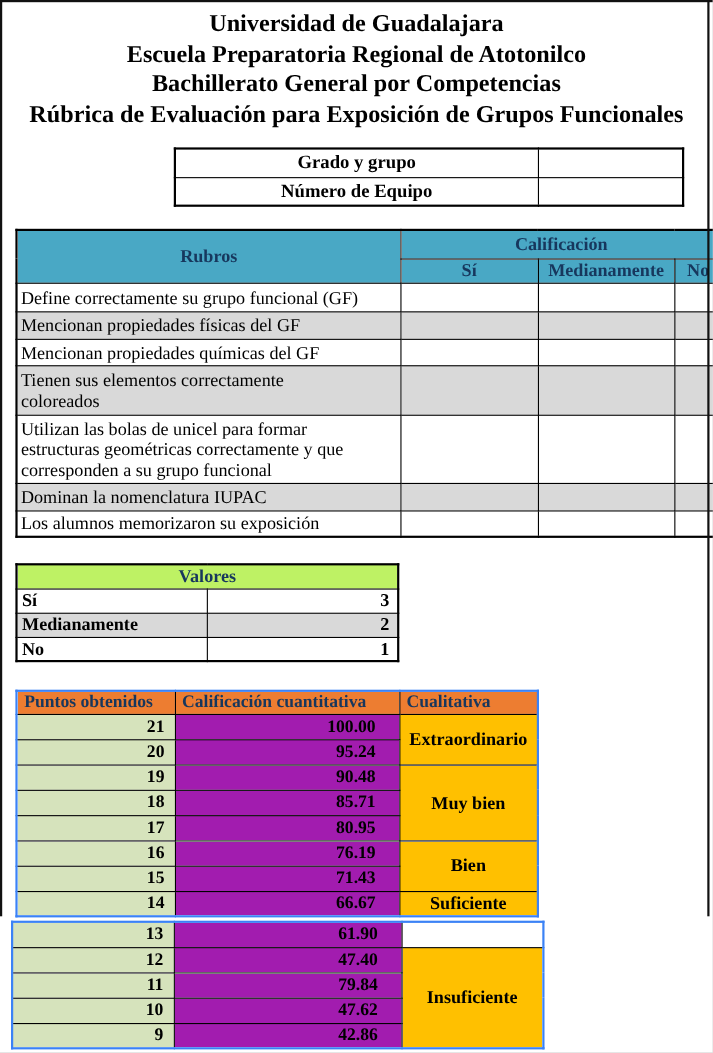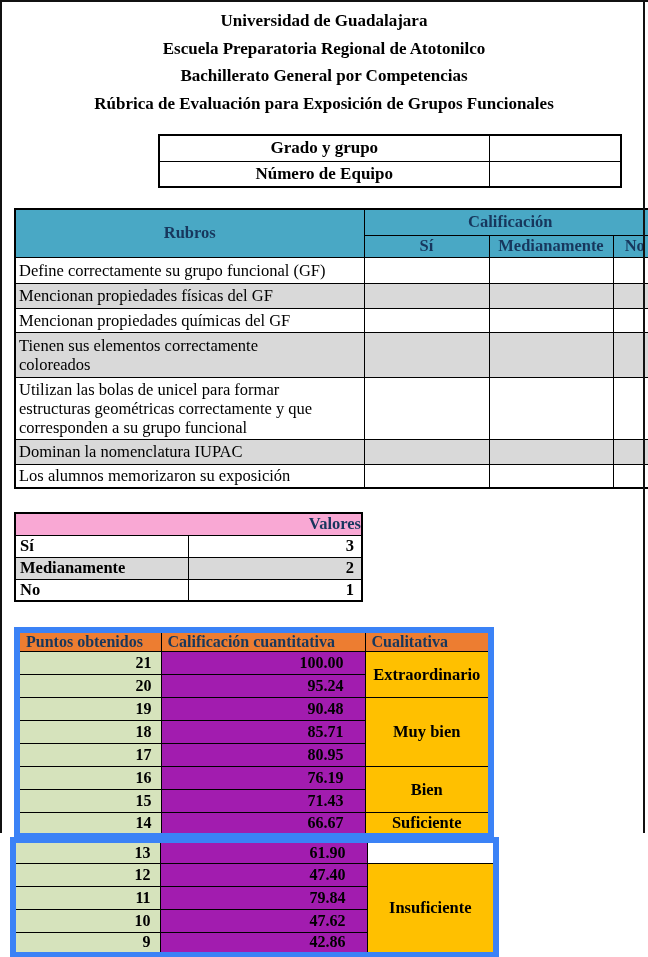--- a/index.html
+++ b/index.html
@@ -8,21 +8,21 @@
     position:relative; width:648px; height:957px; background:#ffffff;
     overflow:hidden; font-family:"Liberation Serif","DejaVu Serif",serif; color:#000;
     margin:0 auto;
   }
   
   .pb-top   { position:absolute; left:0; top:0; width:648px; height:2px; background:#111; z-index:10; }
   .pb-left  { position:absolute; left:0; top:0; width:2px; height:833px; background:#111; z-index:10; }
   .pb-right { position:absolute; left:643px; top:0; width:2px; height:833px; background:#111; z-index:10; }
 
   .titles { position:absolute; top:7px; left:0; width:648px; text-align:center; }
-  .title-line { font-weight:bold; font-size:17px; line-height:27.5px; }
+  .title-line { font-weight:bold; font-size:22px; line-height:27.5px; }
 
   table { border-collapse:collapse; table-layout:fixed; }
   td, th { border:1.5px solid #000; overflow:hidden; }
 
   
   .info-table { position:absolute; left:158px; top:134px; width:462px; border:2px solid #000; }
   .info-table td { font-weight:bold; font-size:17px; text-align:center; vertical-align:middle; }
   .info-table .lbl { width:330px; }
   .info-table .val { width:132px; }
   .info-table tr   { height:26px; }
@@ -32,28 +32,28 @@
   .rubric-table th {
     background:#49A8C5; color:#17375D; font-weight:bold; font-size:16.5px;
     text-align:center; vertical-align:middle;
   }
   .rubric-table td { font-size:16.5px; vertical-align:middle; padding:1px 3px;margin-top:26px; }
   .rubric-table td.item { text-align:left; white-space:pre-line; line-height:19px; }
   .rubric-table tr.shaded td { background:#D9D9D9; }
 
   
   .valores-table { position:absolute; left:14px; top:512px; width:349px; border:2px solid #000; }
-  .valores-table th { background:#f9a8d4; color:#17375D; font-weight:bold; font-size:16.5px; text-align:right; height:22px; }
+  .valores-table th { background:#bef264; color:#17375D; font-weight:bold; font-size:16.5px; text-align:center; height:22px; }
   .valores-table td { font-weight:bold; font-size:16.5px; height:22px; vertical-align:middle; }
   .valores-table td.lbl { width:143px; text-align:left; padding-left:4px; }
   .valores-table td.val { width:206px; text-align:right; padding-right:7px; }
   .valores-table tr.shaded td { background:#D9D9D9; }
 
   
-  .score-table { position:absolute; border:6px solid #3b82f6; }
+  .score-table { position:absolute; border:2px solid #3b82f6; }
   .score-upper { left:14px; top:627px; width:474px; }
   .score-lower { left:10px; top:837px; width:483px; }
   .score-table th {
     background:#ED7D31; color:#17375D; font-weight:bold; font-size:16px;
     text-align:left; padding-left:6px; height:21px; vertical-align:middle;
   }
   .score-table td { font-weight:bold; font-size:16px; height:23px; vertical-align:middle; }
   .score-table td.num   { background:#D6E3BC; text-align:right; padding-right:9px; }
   .score-table td.score { background:#a21caf; text-align:right; padding-right:21px; }
   .score-table td.qual  { background:#FFC000; text-align:center; font-size:16.5px; }

